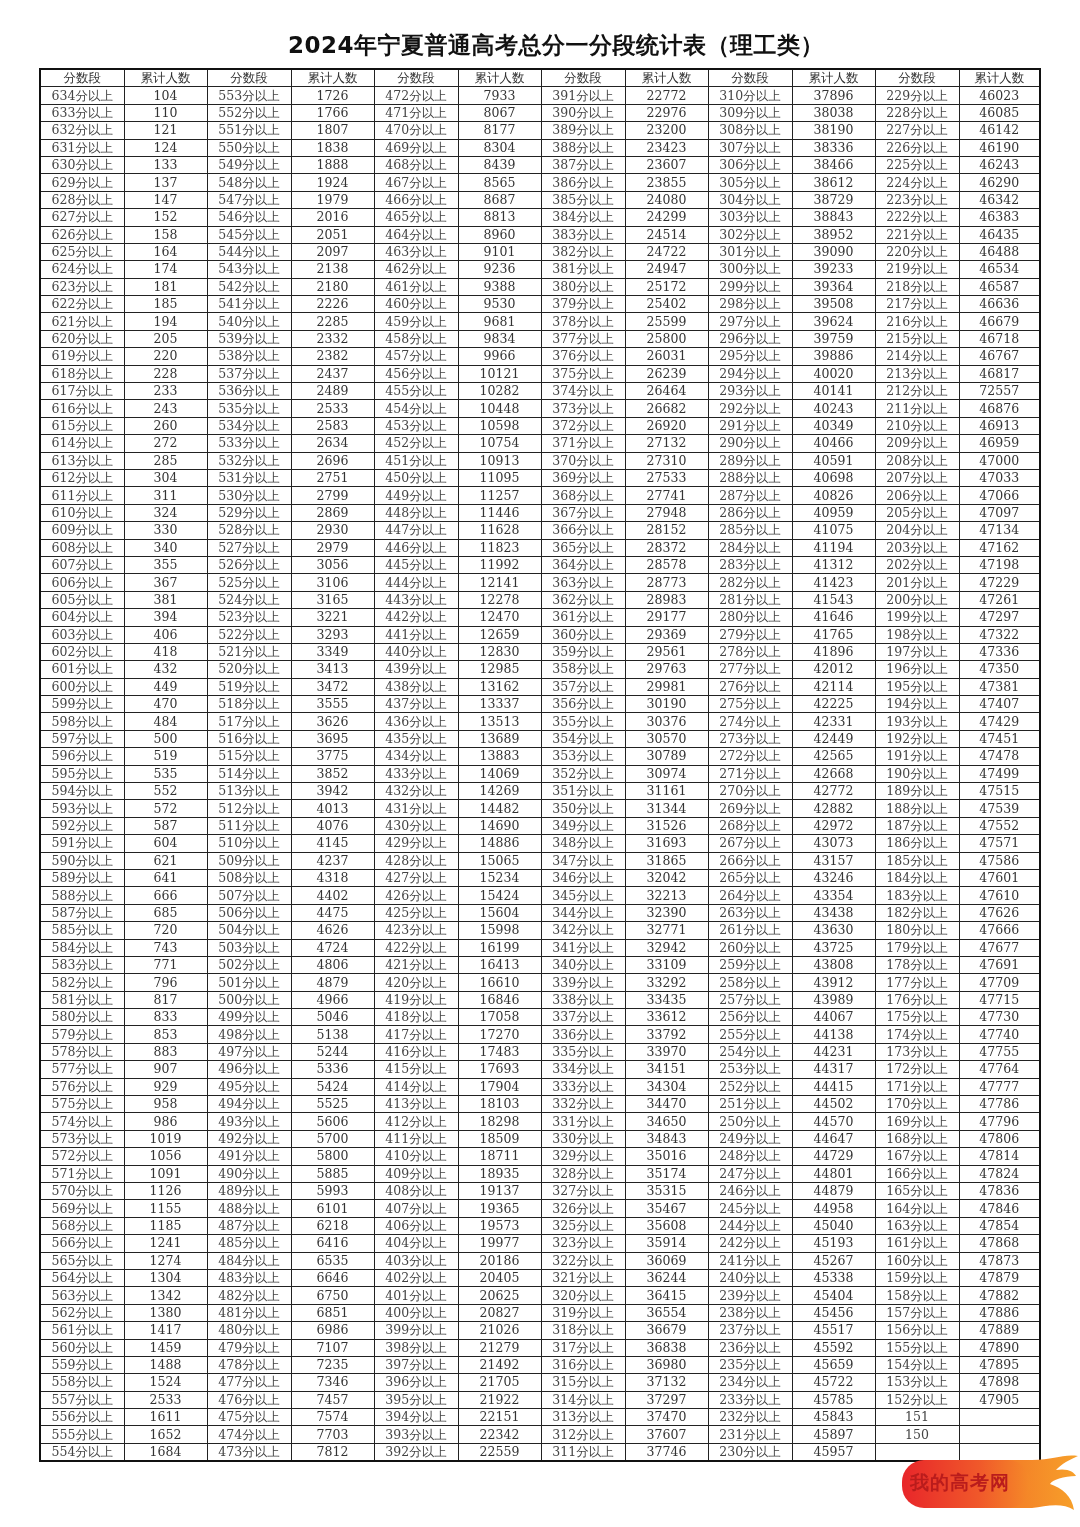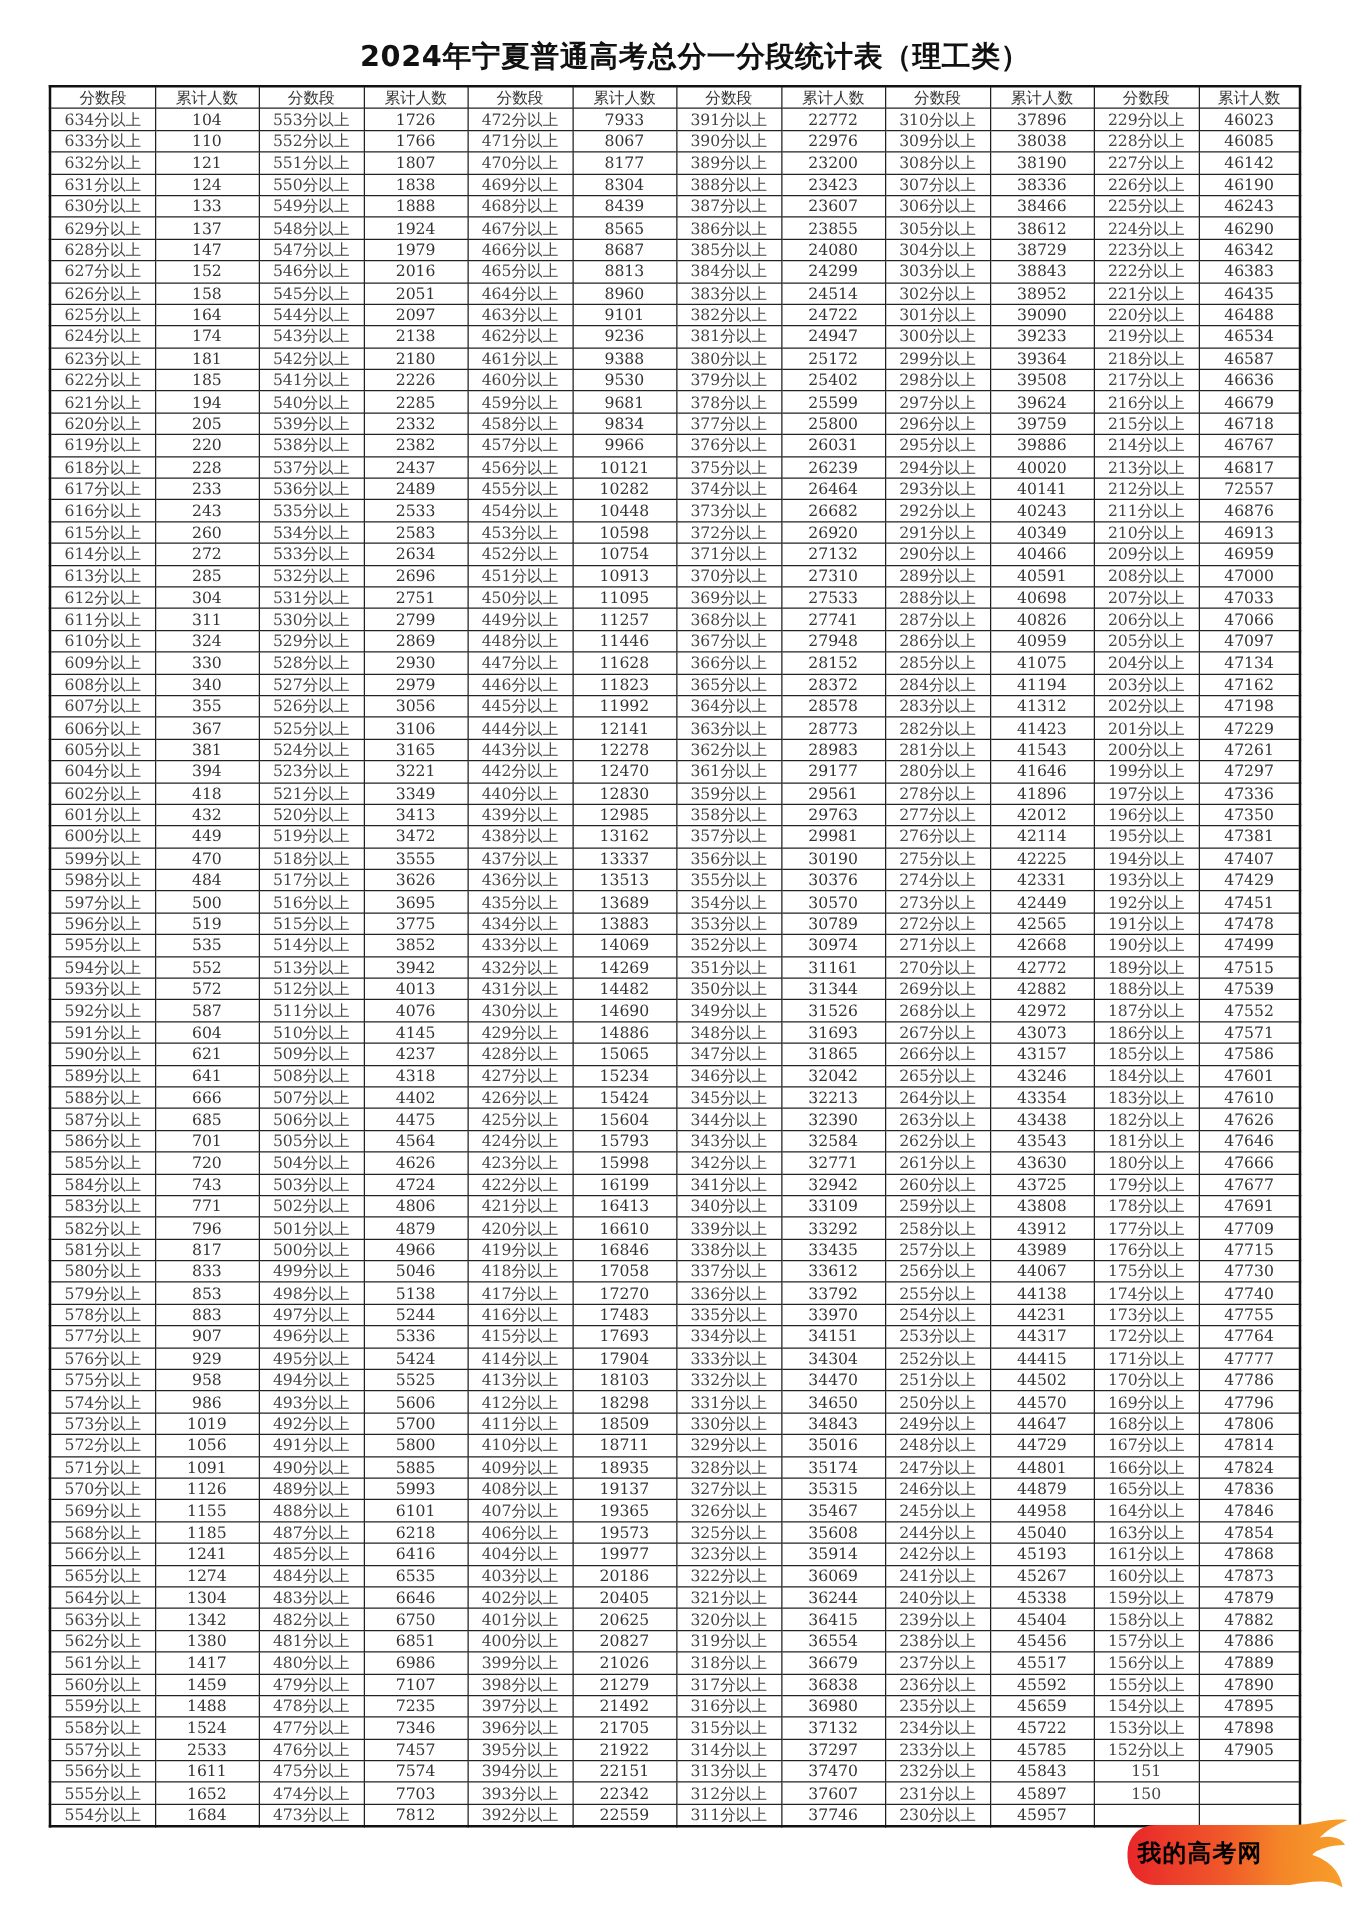--- a/index.html
+++ b/index.html
@@ -6,21 +6,21 @@
   body{width:1080px;height:1527px;position:relative;overflow:hidden;font-family:"DejaVu Serif","Liberation Serif",serif;color:#222;}
   .title{position:absolute;top:30px;left:0;width:1080px;text-align:center;font-family:"DejaVu Sans","Liberation Sans",sans-serif;font-weight:bold;font-size:23px;letter-spacing:0.5px;color:#111;margin-left:16px;}
   table{position:absolute;left:39px;top:68px;width:1000px;border-collapse:collapse;border:2px solid #111;table-layout:fixed;}
   th,td{border:1px solid #222;height:16.4px;padding:0;text-align:center;font-size:12.5px;line-height:16px;font-weight:normal;white-space:nowrap;overflow:hidden;}
   th{font-size:12.5px;color:#333;font-family:Liberation Serif, serif;}
   td.score{color:#444;}
   td.cnt{color:#333;}
   .logo{position:absolute;left:902px;top:1452px;width:178px;height:64px;}
   .logo .pill{position:absolute;left:0;top:8px;width:128px;height:48px;border-radius:22px;background:linear-gradient(90deg,#e8262a 0%,#f0582a 60%,#f58a28 100%);}
   .logo .flame{position:absolute;left:100px;top:0;width:78px;height:64px;}
-  .logo .txt{position:absolute;left:8px;top:18px;font-family:"DejaVu Sans","Liberation Sans",sans-serif;font-weight:bold;font-size:19px;color:#000000;letter-spacing:1px;}
+  .logo .txt{position:absolute;left:8px;top:18px;font-family:"DejaVu Sans","Liberation Sans",sans-serif;font-weight:bold;font-size:19px;color:#b91c1c;letter-spacing:1px;}
 </style>
 </head>
 <body>
 
 <div class="title">2024年宁夏普通高考总分一分段统计表（理工类）</div>
 
 <table>
   <colgroup>
     <col style="width:84px">
       <col style="width:83px">
@@ -480,20 +480,34 @@
         <td class="score">442分以上</td>
         <td class="cnt">12470</td>
         <td class="score">361分以上</td>
         <td class="cnt">29177</td>
         <td class="score">280分以上</td>
         <td class="cnt">41646</td>
         <td class="score">199分以上</td>
         <td class="cnt">47297</td>
       </tr>
       <tr>
+        <td class="score">603分以上</td>
+        <td class="cnt">406</td>
+        <td class="score">522分以上</td>
+        <td class="cnt">3293</td>
+        <td class="score">441分以上</td>
+        <td class="cnt">12659</td>
+        <td class="score">360分以上</td>
+        <td class="cnt">29369</td>
+        <td class="score">279分以上</td>
+        <td class="cnt">41765</td>
+        <td class="score">198分以上</td>
+        <td class="cnt">47322</td>
+      </tr>
+      <tr>
         <td class="score">602分以上</td>
         <td class="cnt">418</td>
         <td class="score">521分以上</td>
         <td class="cnt">3349</td>
         <td class="score">440分以上</td>
         <td class="cnt">12830</td>
         <td class="score">359分以上</td>
         <td class="cnt">29561</td>
         <td class="score">278分以上</td>
         <td class="cnt">41896</td>
@@ -702,34 +716,20 @@
         <td class="score">506分以上</td>
         <td class="cnt">4475</td>
         <td class="score">425分以上</td>
         <td class="cnt">15604</td>
         <td class="score">344分以上</td>
         <td class="cnt">32390</td>
         <td class="score">263分以上</td>
         <td class="cnt">43438</td>
         <td class="score">182分以上</td>
         <td class="cnt">47626</td>
-      </tr>
-      <tr>
-        <td class="score">586分以上</td>
-        <td class="cnt">701</td>
-        <td class="score">505分以上</td>
-        <td class="cnt">4564</td>
-        <td class="score">424分以上</td>
-        <td class="cnt">15793</td>
-        <td class="score">343分以上</td>
-        <td class="cnt">32584</td>
-        <td class="score">262分以上</td>
-        <td class="cnt">43543</td>
-        <td class="score">181分以上</td>
-        <td class="cnt">47646</td>
       </tr>
       <tr>
         <td class="score">585分以上</td>
         <td class="cnt">720</td>
         <td class="score">504分以上</td>
         <td class="cnt">4626</td>
         <td class="score">423分以上</td>
         <td class="cnt">15998</td>
         <td class="score">342分以上</td>
         <td class="cnt">32771</td>

